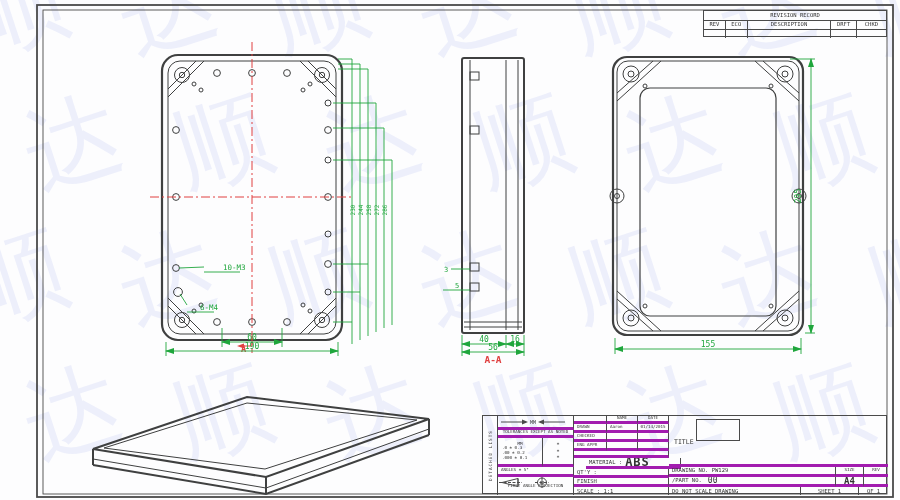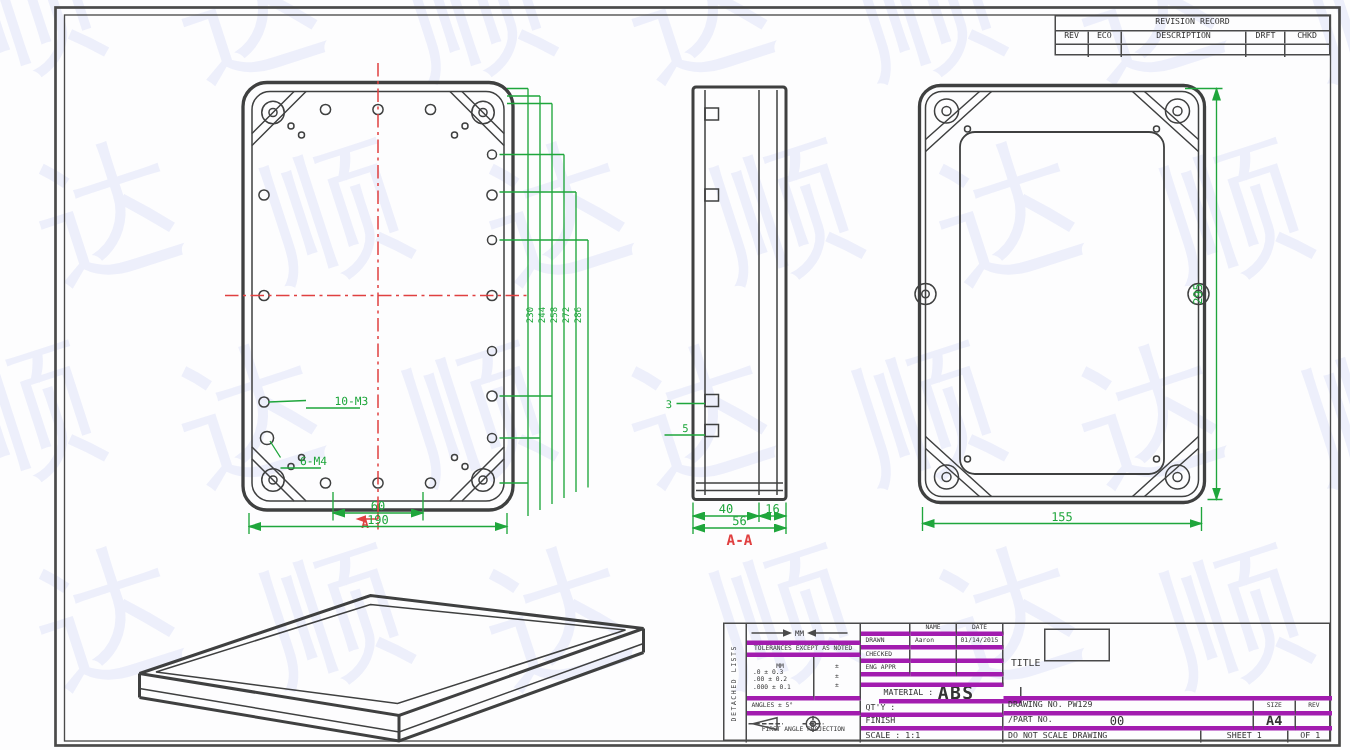--- a/index.html
+++ b/index.html
@@ -306,21 +306,21 @@
 
     <div class="c nr" style="left:186px;top:0;width:219px;height:51px;align-items:flex-start;">
       <span class="t-m" style="margin:22px 0 0 5px;">TITLE</span>
     </div>
     <div class="abs" style="left:213px;top:3px;width:42px;height:20px;border:1px solid #4a4a4a;"></div>
 
     <div class="c t-s pad" style="left:186px;top:51px;width:167px;height:10px;">DRAWING NO. PW129</div>
     <div class="c t-tiny" style="left:353px;top:51px;width:28px;height:10px;justify-content:center;">SIZE</div>
     <div class="c t-tiny nr" style="left:381px;top:51px;width:24px;height:10px;justify-content:center;">REV</div>
 
-    <div class="c" style="left:186px;top:61px;width:167px;height:10px;gap:32px;">
+    <div class="c" style="left:186px;top:61px;width:167px;height:10px;">
       <span class="t-s pad">/PART  NO.</span>
       <span style="font-size:8px;margin-left:6px;">00</span>
     </div>
     <div class="c" style="left:353px;top:61px;width:28px;height:10px;justify-content:center;font-size:9px;font-weight:bold;">A4</div>
     <div class="c nr" style="left:381px;top:61px;width:24px;height:10px;"></div>
 
     <div class="c t-s pad nb" style="left:186px;top:71px;width:132px;height:8px;">DO NOT SCALE DRAWING</div>
     <div class="c t-s nb" style="left:318px;top:71px;width:58px;height:8px;justify-content:center;">SHEET 1</div>
     <div class="c t-s nb nr" style="left:376px;top:71px;width:29px;height:8px;justify-content:center;">OF 1</div>
   </div>

